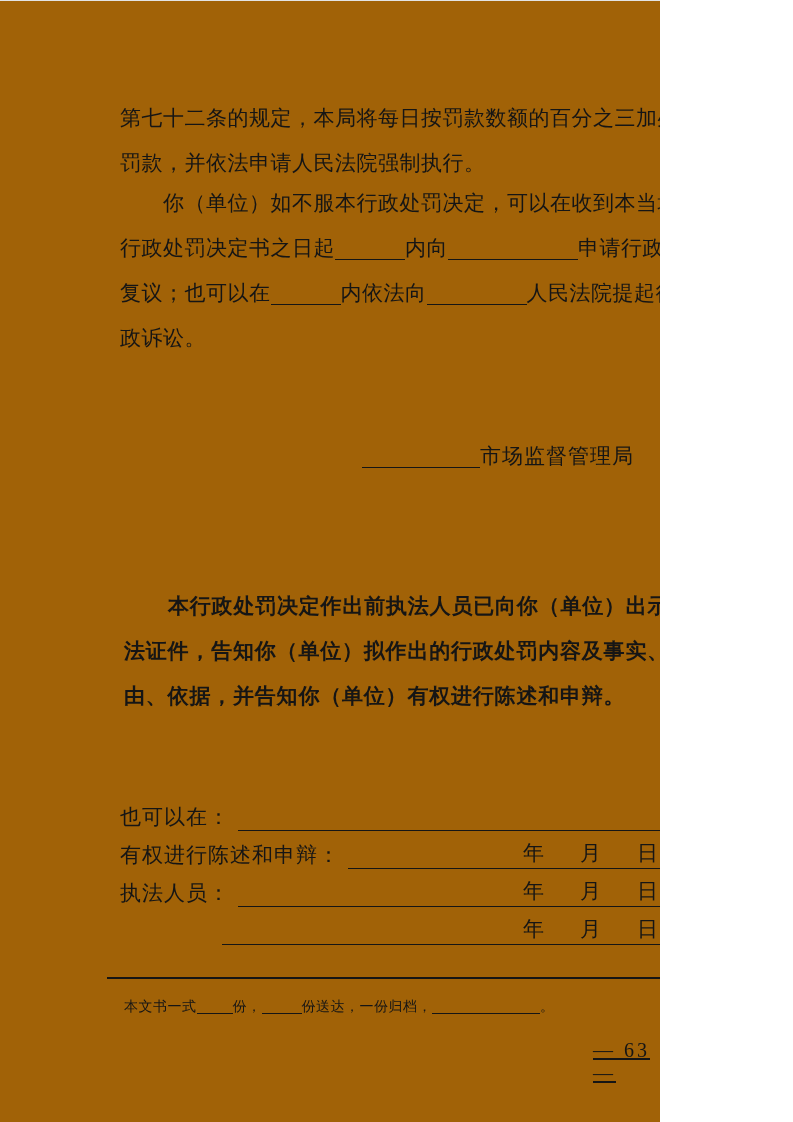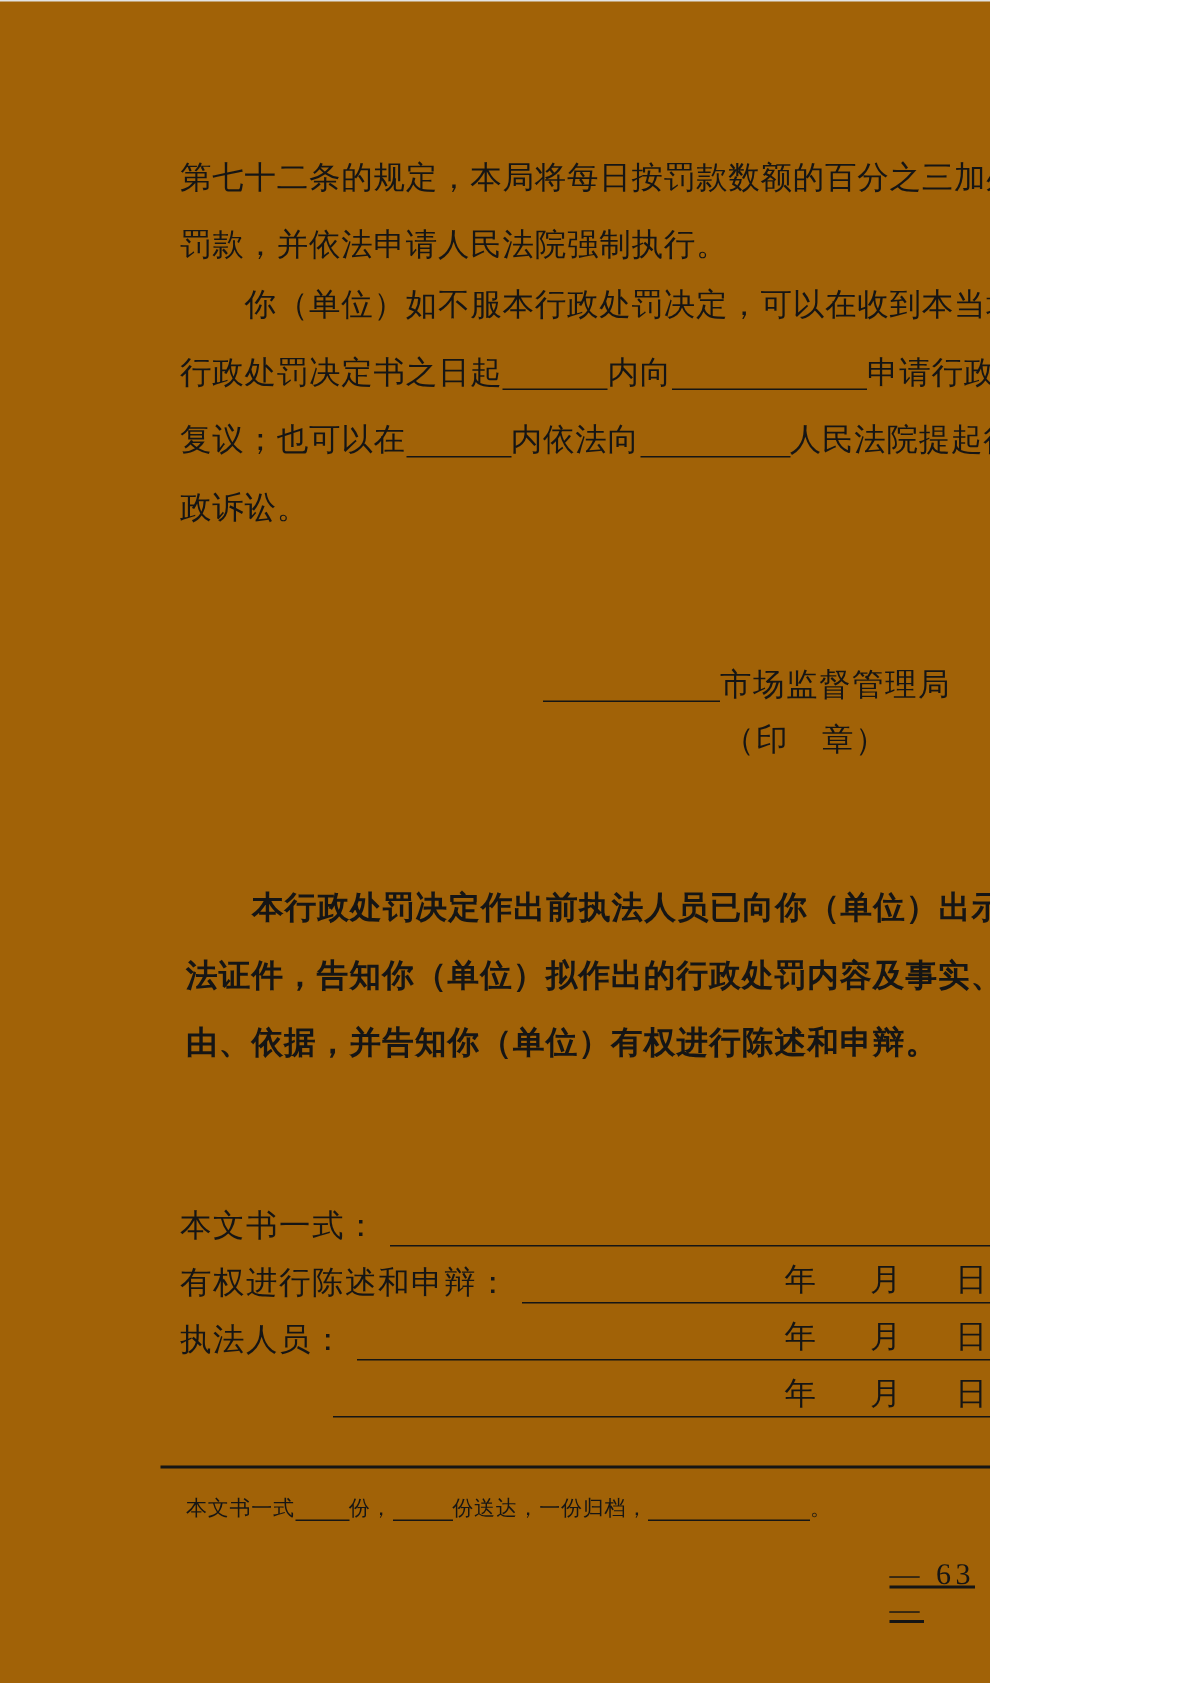--- a/index.html
+++ b/index.html
@@ -62,32 +62,29 @@
   </p>
 
   <p class="para indent" style="top:180px">
     <span>你（单位）如不服本行政处罚决定，可以在收到本当场行政处罚决定书之日起</span><span class="blank w70"></span><span>内向</span><span class="blank w130"></span><span>申请行政复议；也可以在</span><span class="blank w70"></span><span>内依法向</span><span class="blank w100"></span><span>人民法院提起行政诉讼。</span>
   </p>
 
   <div class="sig">
     <div class="sig-row1">
       <span class="blank w118"></span><span>市场监督管理局</span>
     </div>
-    <div class="sig-row2">
-      <span>（印　章）</span>
-    </div>
   </div>
 
   <p class="notice">
     <span>本行政处罚决定作出前执法人员已向你（单位）出示执法证件，告知你（单位）拟作出的行政处罚内容及事实、理由、依据，并告知你（单位）有权进行陈述和申辩。</span>
   </p>
 
   <div class="fields">
     <div class="frow">
-      <span class="flabel">本文书一式：</span>
+      <span class="flabel">也可以在：</span>
       <span class="fline"></span>
     </div>
     <div class="frow">
       <span class="flabel">有权进行陈述和申辩：</span>
       <span class="fline">
         <span>年</span>
           <span class="gap">月</span>
           <span class="gap">日</span>
       </span>
     </div>

